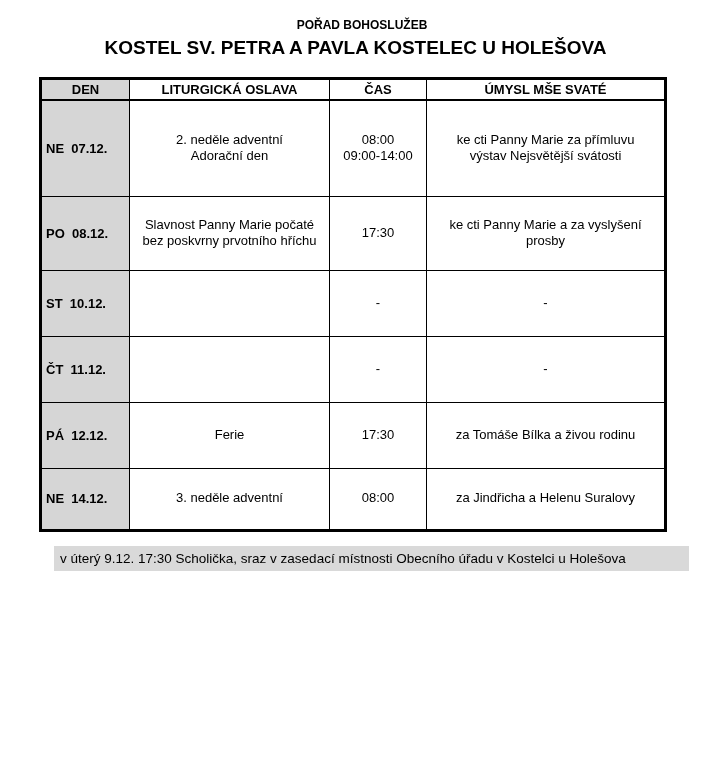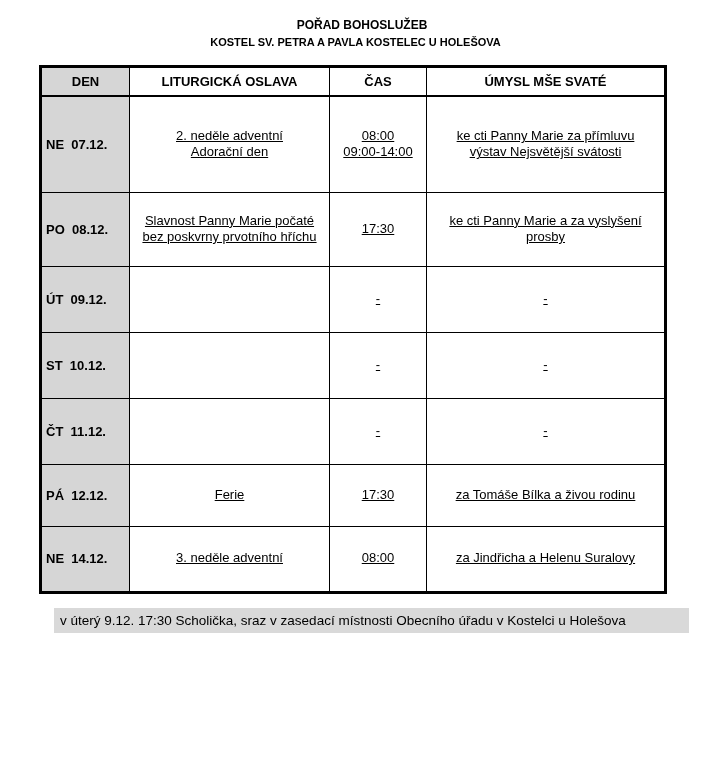--- a/index.html
+++ b/index.html
@@ -22,21 +22,21 @@
     text-align: center;
     margin-bottom: 14px;
   }
   .doc-title {
     font-size: 12px;
     font-weight: bold;
     line-height: 1.5;
     margin-left: 21px;
   }
   .doc-subtitle {
-    font-size: 11px;
+    font-size: 19px;
     font-weight: bold;
     line-height: 1.5;
     padding-left: 8px;
   }
   .doc-daterange {
     font-size: 13.5px;
     font-weight: normal;
     line-height: 1.5;
   }
   
@@ -48,21 +48,21 @@
     border: 3px solid #000000;
   }
   table.schedule th,
   table.schedule td {
     border: 1px solid #000000;
     font-size: 13px;
     padding: 2px 4px;
     box-sizing: border-box;
   }
   table.schedule thead tr {
-    height: 30px;
+    height: 22px;
   }
   table.schedule thead th {
     font-weight: bold;
     font-size: 13px;
     text-align: center;
     background: #ffffff;
     border-bottom: 2px solid #000000;
   }
   table.schedule thead th.col-day {
     background: var(--cell-gray, #d6d6d6);
@@ -87,21 +87,20 @@
     padding: 0;
   }
   td.cell .cell-inner {
     display: flex;
     flex-direction: column;
     justify-content: space-evenly;
     align-items: center;
     height: 100%;
     padding: 2px 6px;
     box-sizing: border-box;
-    text-decoration: underline;
   }
   td.cell .line {
     line-height: 1.25;
   }
   
   tbody tr:nth-child(1) { height: 96px; }
   tbody tr:nth-child(2) { height: 74px; }
   tbody tr:nth-child(3) { height: 66px; }
   tbody tr:nth-child(4) { height: 66px; margin-left: 40px; }
   tbody tr:nth-child(5) { height: 66px; }
@@ -178,36 +177,20 @@
               <div class="line">17:30</div>
             </div>
           </td>
           <td class="cell">
             <div class="cell-inner">
               <div class="line">ke cti Panny Marie a za vyslyšení prosby</div>
             </div>
           </td>
         </tr>
         <tr>
-          <td class="day">ÚT  09.12.</td>
-          <td class="cell">
-            <div class="cell-inner"></div>
-          </td>
-          <td class="cell">
-            <div class="cell-inner">
-              <div class="line">-</div>
-            </div>
-          </td>
-          <td class="cell">
-            <div class="cell-inner">
-              <div class="line">-</div>
-            </div>
-          </td>
-        </tr>
-        <tr>
           <td class="day">ST  10.12.</td>
           <td class="cell">
             <div class="cell-inner"></div>
           </td>
           <td class="cell">
             <div class="cell-inner">
               <div class="line">-</div>
             </div>
           </td>
           <td class="cell">

